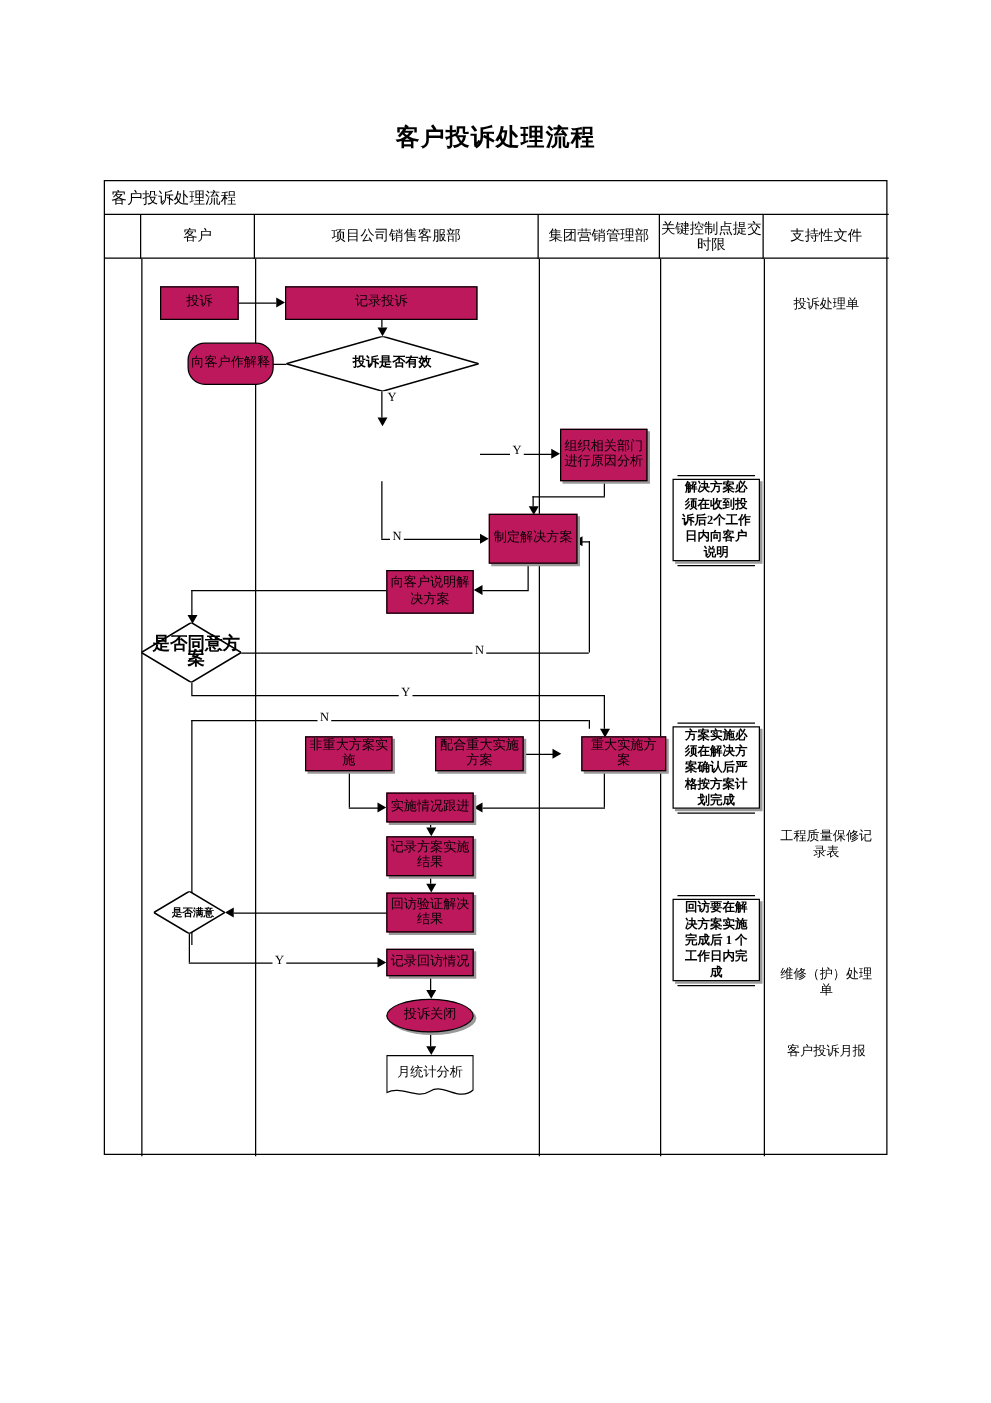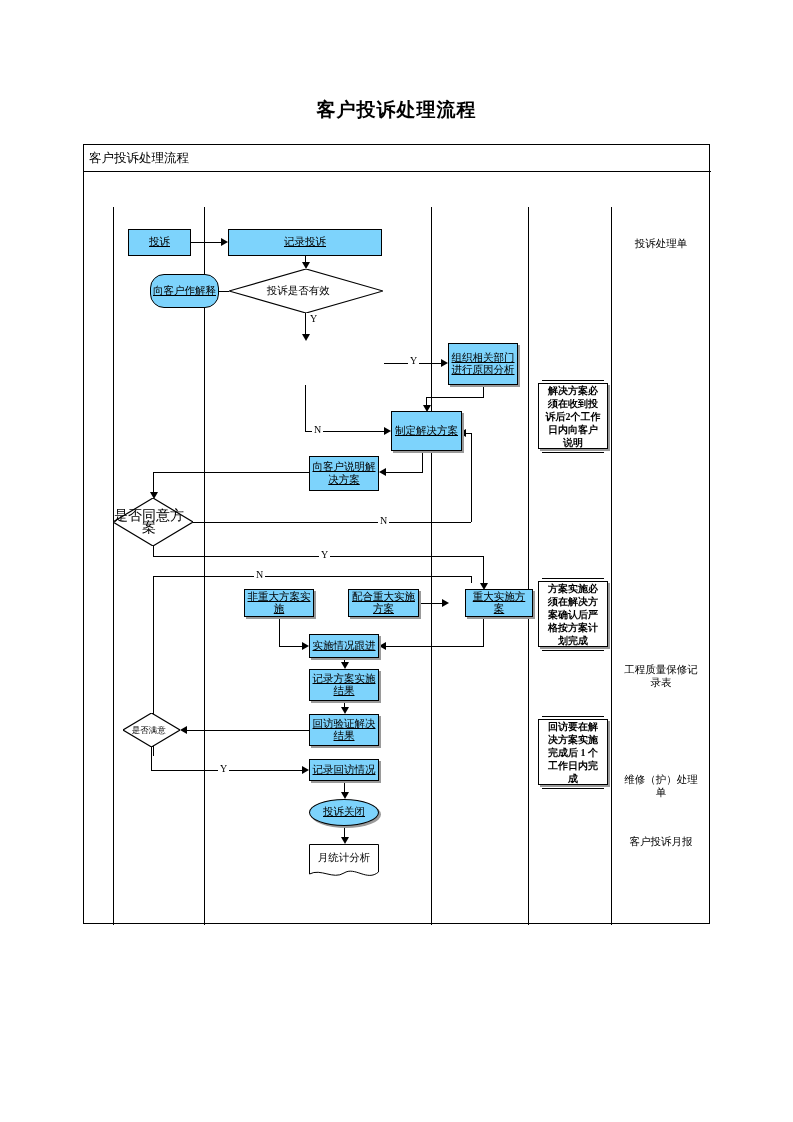--- a/index.html
+++ b/index.html
@@ -33,32 +33,31 @@
     border-right:1px solid #000;
   }
   .hcell.last{border-right:none;}
 
   
   .vline{position:absolute; top:62px; width:1px; height:718px; background:#000;}
 
   
   .node{
     position:absolute; box-sizing:border-box; border:1px solid #000;
-    background:#7dd3fc; display:flex; align-items:center; justify-content:center;
+    background:#be185d; display:flex; align-items:center; justify-content:center;
     text-align:center; font-size:10.5px; line-height:12.5px; padding:1px 2px;
     z-index:6;
-    text-decoration:underline;
   }
   .node.shadow{ box-shadow:2px 2px 0 #9a9a9a; }
   .oval{ border-radius:50%/50%; }
   .term{ border-radius:14px; }
 
   .diamond{
     position:absolute; z-index:6;
-    display:flex; align-items:center; justify-content:flex-start;
+    display:flex; align-items:center; justify-content:flex-end;font-weight:bold;
   }
   .diamond .dshape{
     position:absolute; left:0; top:0; width:100%; height:100%;
   }
   .diamond .dtext{
     position:relative; z-index:2; font-size:10.5px; line-height:12px;
     text-align:center; width:90%;
   }
 
   .doc{ position:absolute; z-index:6; }
@@ -99,20 +98,28 @@
 </style>
 </head>
 <body>
 
 <div id="page-title">客户投诉处理流程</div>
 
 <div id="chart-table">
 
   <div id="table-caption">客户投诉处理流程</div>
 
+  <div id="header-row">
+    <div class="hcell" style="left:0px;width:29px;"></div>
+    <div class="hcell" style="left:29px;width:91px;">客户</div>
+    <div class="hcell" style="left:120px;width:227px;">项目公司销售客服部</div>
+    <div class="hcell" style="left:347px;width:97px;">集团营销管理部</div>
+    <div class="hcell" style="left:444px;width:83px;">关键控制点提交时限</div>
+    <div class="hcell last" style="left:527px;width:100px;">支持性文件</div>
+  </div>
 
   <div class="vline" style="left:29px;"></div>
   <div class="vline" style="left:120px;"></div>
   <div class="vline" style="left:347px;"></div>
   <div class="vline" style="left:444px;"></div>
   <div class="vline" style="left:527px;"></div>
 
   <div class="node" style="left:44px;top:84px;width:63px;height:27px;">投诉</div>
 
   <div class="node" style="left:144px;top:84px;width:154px;height:27px;">记录投诉</div>

